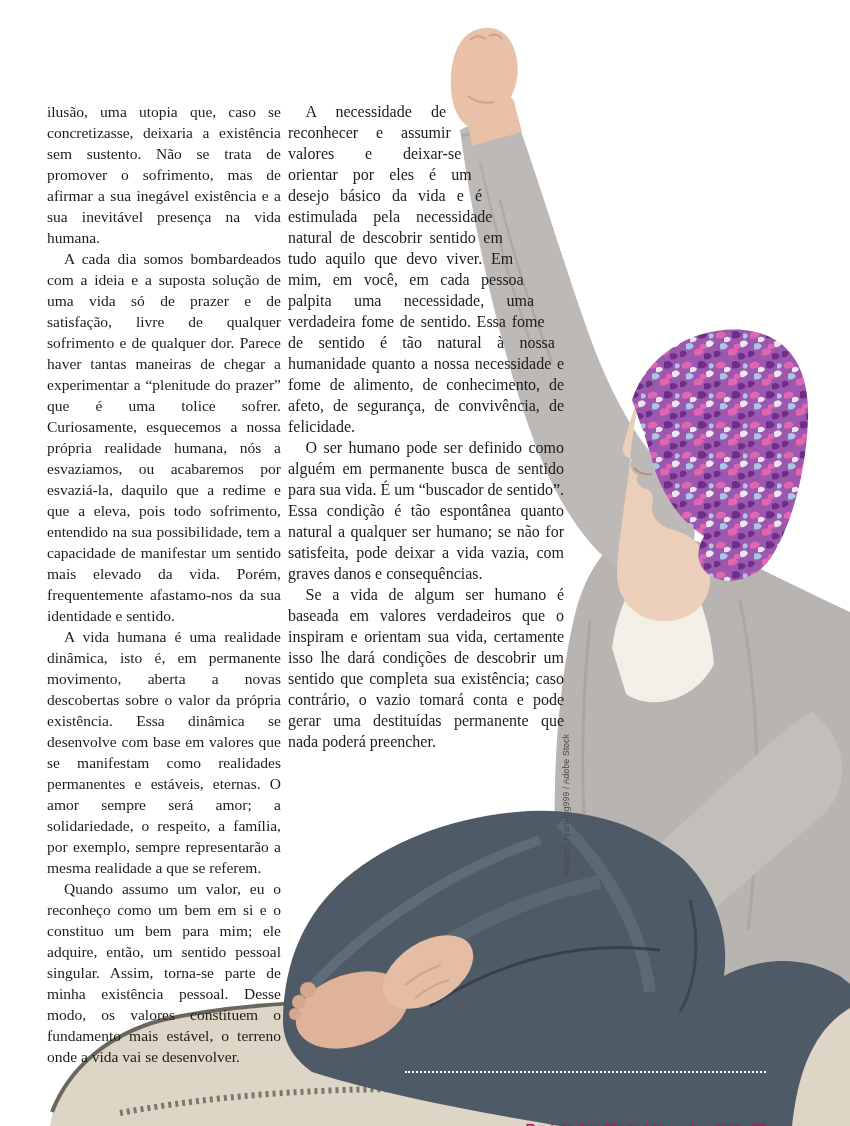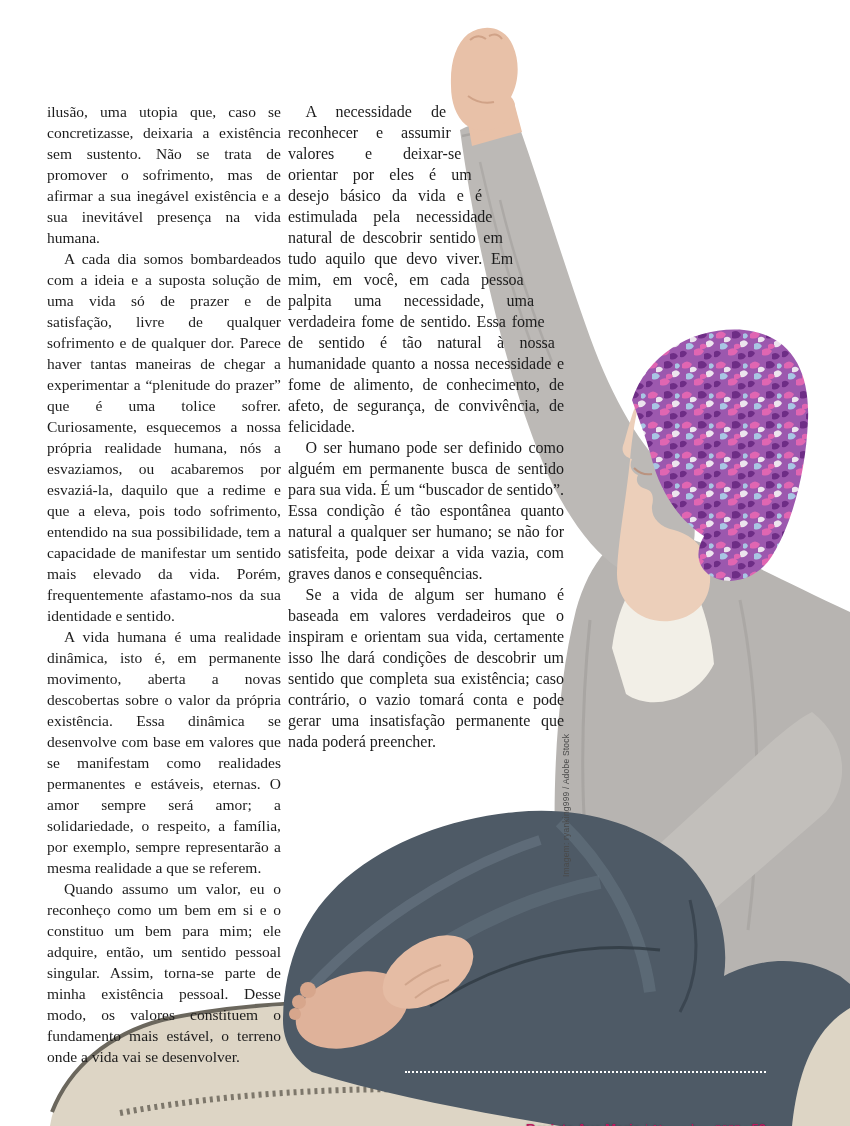--- a/index.html
+++ b/index.html
@@ -131,21 +131,21 @@
     <p>ilusão, uma utopia que, caso se concretizasse, deixaria a existência sem sustento. Não se trata de promover o sofrimento, mas de afirmar a sua inegável existência e a sua inevitável presença na vida humana.</p>
     <p>A cada dia somos bombardeados com a ideia e a suposta solução de uma vida só de prazer e de satisfação, livre de qualquer sofrimento e de qualquer dor. Parece haver tantas maneiras de chegar a experimentar a “plenitude do prazer” que é uma tolice sofrer. Curiosamente, esquecemos a nossa própria realidade humana, nós a esvaziamos, ou acabaremos por esvaziá-la, daquilo que a redime e que a eleva, pois todo sofrimento, entendido na sua possibilidade, tem a capacidade de manifestar um sentido mais elevado da vida. Porém, frequentemente afastamo-nos da sua identidade e sentido.</p>
     <p>A vida humana é uma realidade dinâmica, isto é, em permanente movimento, aberta a novas descobertas sobre o valor da própria existência. Essa dinâmica se desenvolve com base em valores que se manifestam como realidades permanentes e estáveis, eternas. O amor sempre será amor; a solidariedade, o respeito, a família, por exemplo, sempre representarão a mesma realidade a que se referem.</p>
     <p>Quando assumo um valor, eu o reconheço como um bem em si e o constituo um bem para mim; ele adquire, então, um sentido pessoal singular. Assim, torna-se parte de minha existência pessoal. Desse modo, os valores constituem o fundamento mais estável, o terreno onde a vida vai se desenvolver.</p>
   </div>
 
 <div id="right-col" class="textcol" lang="pt-BR">
   <div class="arm-spacer"></div>
 <p>A necessidade de reconhecer e assumir valores e deixar-se orientar por eles é um desejo básico da vida e é estimulada pela necessidade natural de descobrir sentido em tudo aquilo que devo viver. Em mim, em você, em cada pessoa palpita uma necessidade, uma verdadeira fome de sentido. Essa fome de sentido é tão natural à nossa humanidade quanto a nossa necessidade e fome de alimento, de conhecimento, de afeto, de segurança, de convivência, de felicidade.</p>
     <p>O ser humano pode ser definido como alguém em permanente busca de sentido para sua vida. É um “buscador de sentido”. Essa condição é tão espontânea quanto natural a qualquer ser humano; se não for satisfeita, pode deixar a vida vazia, com graves danos e consequências.</p>
-    <p>Se a vida de algum ser humano é baseada em valores verdadeiros que o inspiram e orientam sua vida, certamente isso lhe dará condições de descobrir um sentido que completa sua existência; caso contrário, o vazio tomará conta e pode gerar uma insatisfação permanente que nada poderá preencher.</p>
+    <p>Se a vida de algum ser humano é baseada em valores verdadeiros que o inspiram e orientam sua vida, certamente isso lhe dará condições de descobrir um sentido que completa sua existência; caso contrário, o vazio tomará conta e pode gerar uma destituídas permanente que nada poderá preencher.</p>
   </div>
 
 <div id="credit">Imagem: ryanking999 / Adobe Stock</div>
 
 <div id="footer-line"></div>
 <div id="footer-text">
   <span class="mag">Revista Ave Maria</span><span class="sep">|</span><span>Novembro, 2022</span><span class="dot">•</span><span class="pg">53</span>
 </div>
 
 </body></html>

